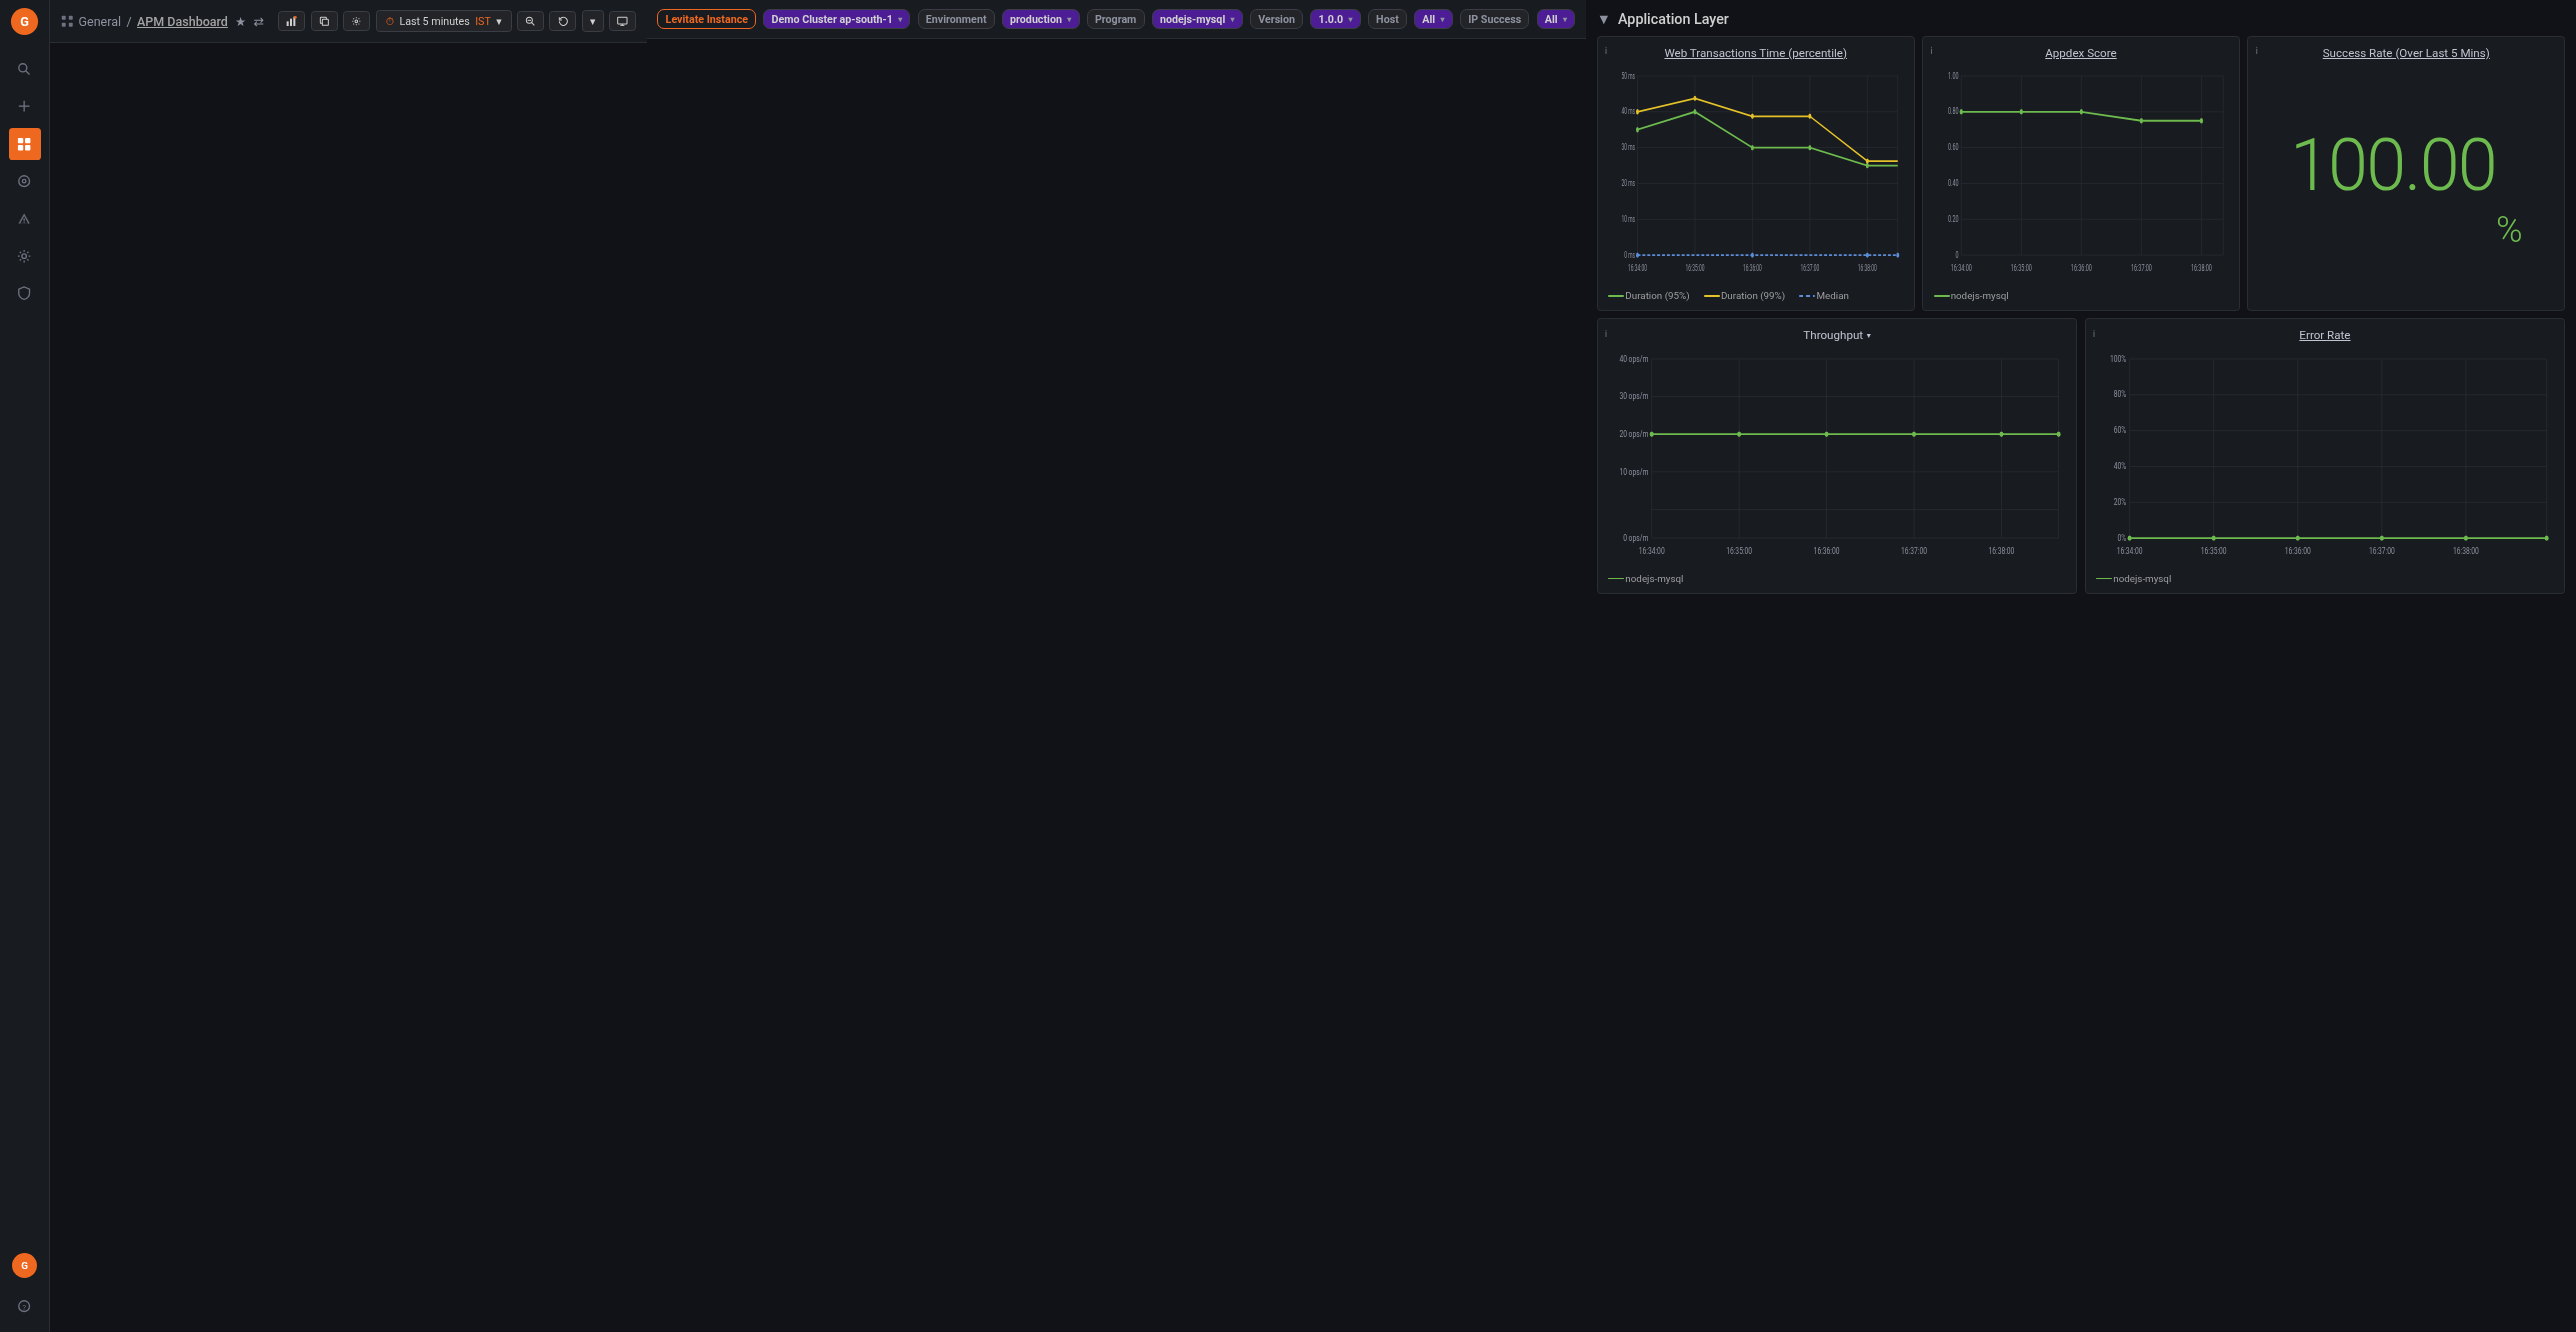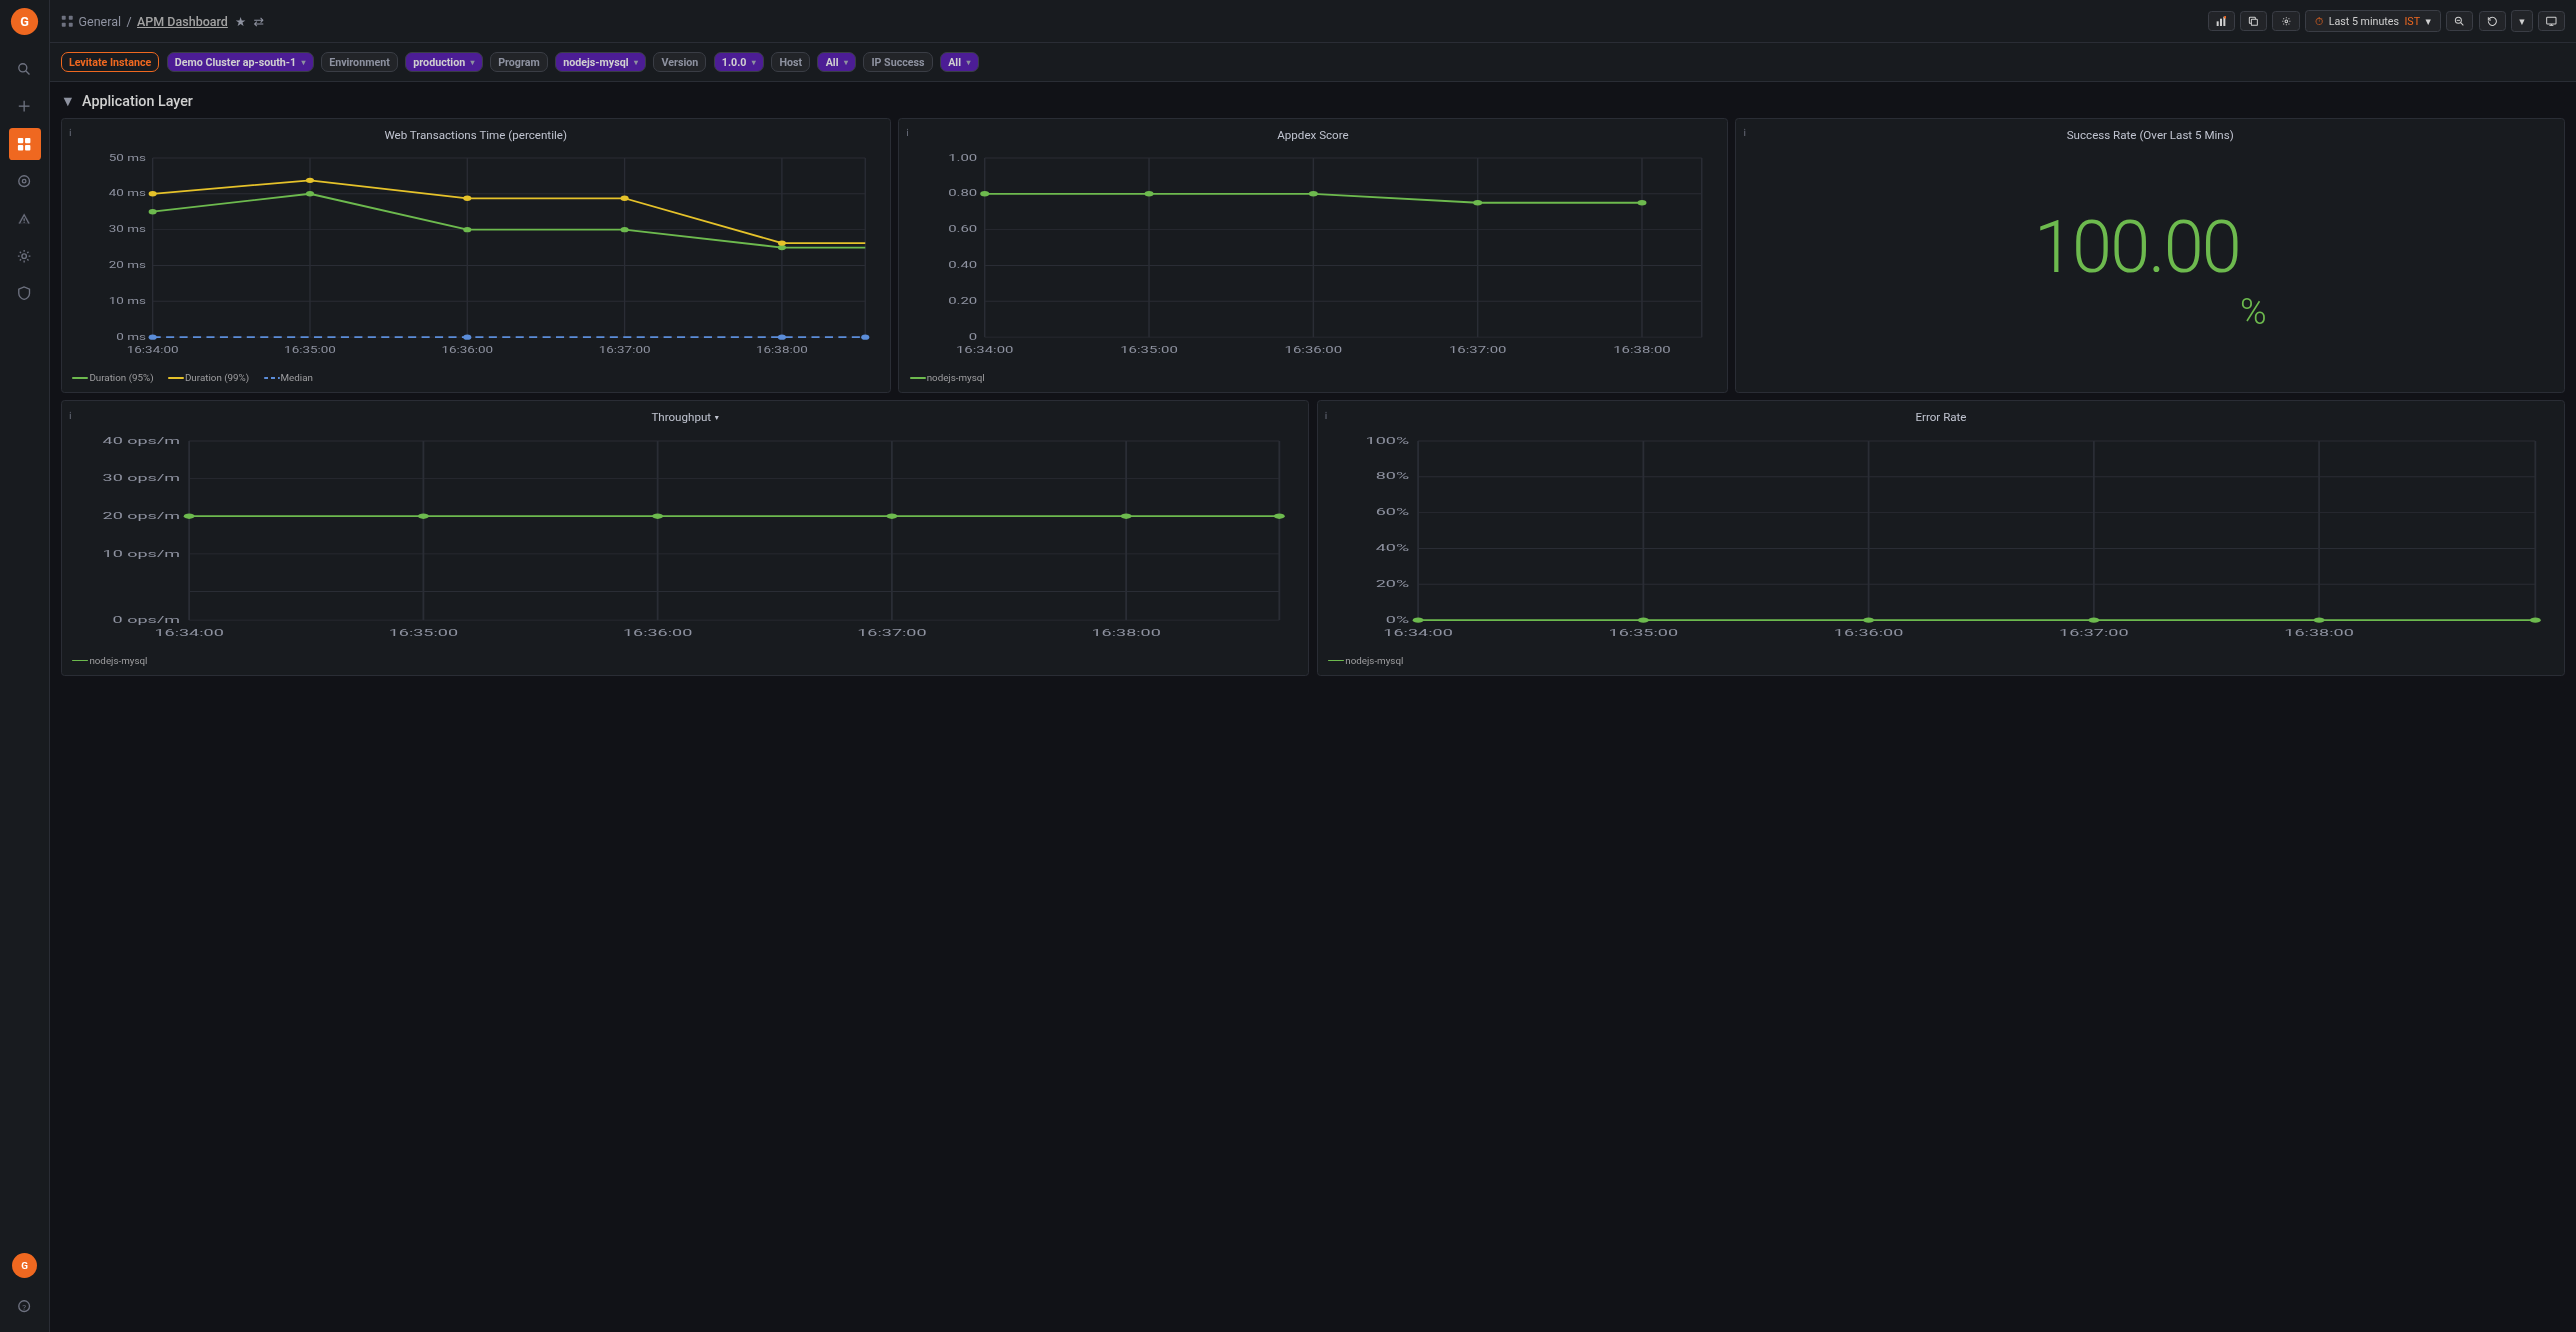--- a/index.html
+++ b/index.html
@@ -59,21 +59,21 @@
       justify-content: center;
       color: #fff;
       font-size: 9.8px;
       font-weight: bold;
     }
 
     
     .main {
       flex: 1;
       display: flex;
-      flex-direction: column;
+      flex-direction: row;
       overflow: hidden;
     }
 
     
     .topbar {
       background: #181b1f;
       height: 43px;
       display: flex;
       align-items: center;
       padding: 0 10.7px;
@@ -201,20 +201,21 @@
       border: 0.9px solid #2a2d35;
       border-radius: 3.6px;
       padding: 9px 10.7px;
       position: relative;
     }
     .panel-title {
       text-align: center;
       font-size: 11.6px;
       color: #c0c4d0;
       margin-bottom: 7.2px;
+      text-decoration: underline;
     }
     .panel-info {
       position: absolute;
       top: 7.2px;
       left: 7.2px;
       color: #6e7280;
       font-size: 9.8px;
       cursor: pointer;
     }
 

